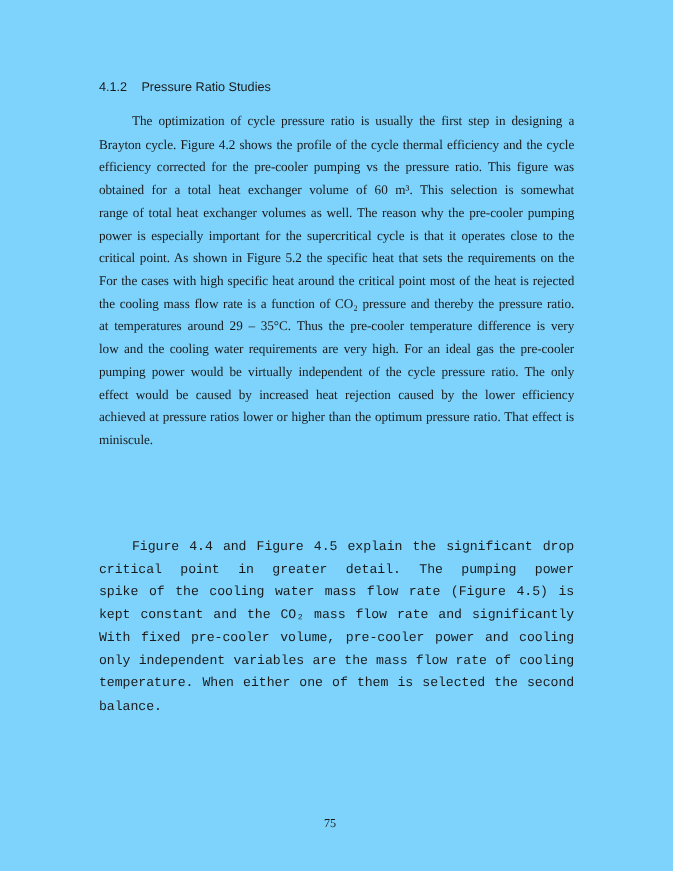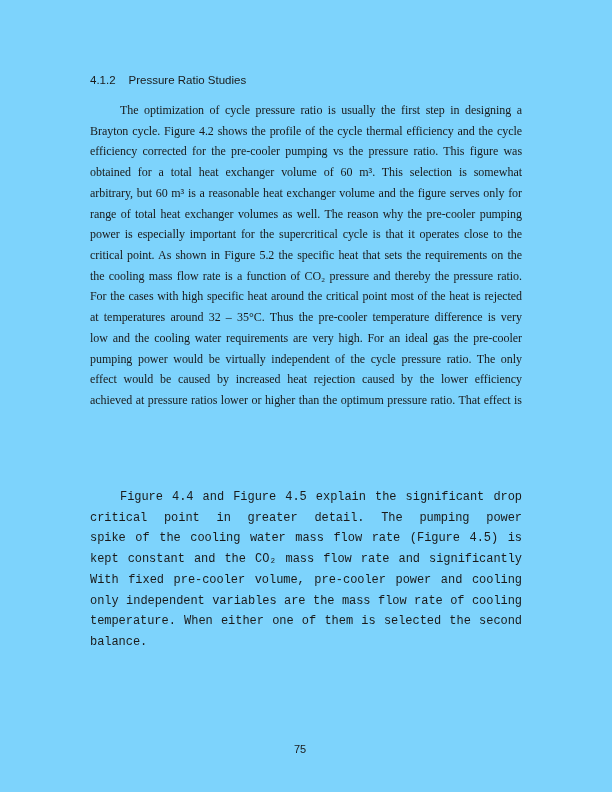--- a/index.html
+++ b/index.html
@@ -54,51 +54,51 @@
   .line.last {
     text-align-last: left;
     -moz-text-align-last: left;
   }
   .pageno {
     position: absolute;
     left: 0;
     top: 742px;
     width: 600px;
     text-align: center;
-    font-family: Liberation Sans, sans-serif;
+    font-family: Liberation Serif, serif;
     font-size: 11px;
     line-height: 14px;
     color: #1a1a1a;
   }
 </style>
 </head>
 <body>
 
 <div class="page">
 
   <div class="heading">
     <span class="sec-num">4.1.2</span><span>Pressure Ratio Studies</span>
   </div>
 
   <div class="para para-1" id="para-0">
       <div class="line first">The optimization of cycle pressure ratio is usually the first step in designing a</div>
       <div class="line">Brayton cycle. Figure 4.2 shows the profile of the cycle thermal efficiency and the cycle</div>
       <div class="line">efficiency corrected for the pre-cooler pumping vs the pressure ratio. This figure was</div>
       <div class="line">obtained for a total heat exchanger volume of 60 m³. This selection is somewhat</div>
-      <div class="line">arbitrary, but 60 m³ is a reasonable heat exchanger volume and the figure serves only for</div>
       <div class="line">range of total heat exchanger volumes as well. The reason why the pre-cooler pumping</div>
       <div class="line">power is especially important for the supercritical cycle is that it operates close to the</div>
       <div class="line">critical point. As shown in Figure 5.2 the specific heat that sets the requirements on the</div>
+      <div class="line">For the cases with high specific heat around the critical point most of the heat is rejected</div>
       <div class="line">the cooling mass flow rate is a function of CO₂ pressure and thereby the pressure ratio.</div>
-      <div class="line">For the cases with high specific heat around the critical point most of the heat is rejected</div>
-      <div class="line">at temperatures around 32 – 35°C. Thus the pre-cooler temperature difference is very</div>
+      <div class="line">at temperatures around 29 – 35°C. Thus the pre-cooler temperature difference is very</div>
       <div class="line">low and the cooling water requirements are very high. For an ideal gas the pre-cooler</div>
       <div class="line">pumping power would be virtually independent of the cycle pressure ratio. The only</div>
       <div class="line">effect would be caused by increased heat rejection caused by the lower efficiency</div>
       <div class="line">achieved at pressure ratios lower or higher than the optimum pressure ratio. That effect is</div>
+      <div class="line last">miniscule.</div>
     </div>
 
   <div class="para para-2" id="para-1">
       <div class="line first">Figure 4.4 and Figure 4.5 explain the significant drop in the net efficiency around the</div>
       <div class="line">critical point in greater detail. The pumping power requirements are very high as a high</div>
       <div class="line">spike of the cooling water mass flow rate (Figure 4.5) is that the pre-cooler volume is</div>
       <div class="line">kept constant and the CO₂ mass flow rate and significantly are results of the analysis.</div>
       <div class="line">With fixed pre-cooler volume, pre-cooler power and cooling water inlet temperature the</div>
       <div class="line">only independent variables are the mass flow rate of cooling water or the cooling water</div>
       <div class="line">temperature. When either one of them is selected the second is determined by a heat</div>

